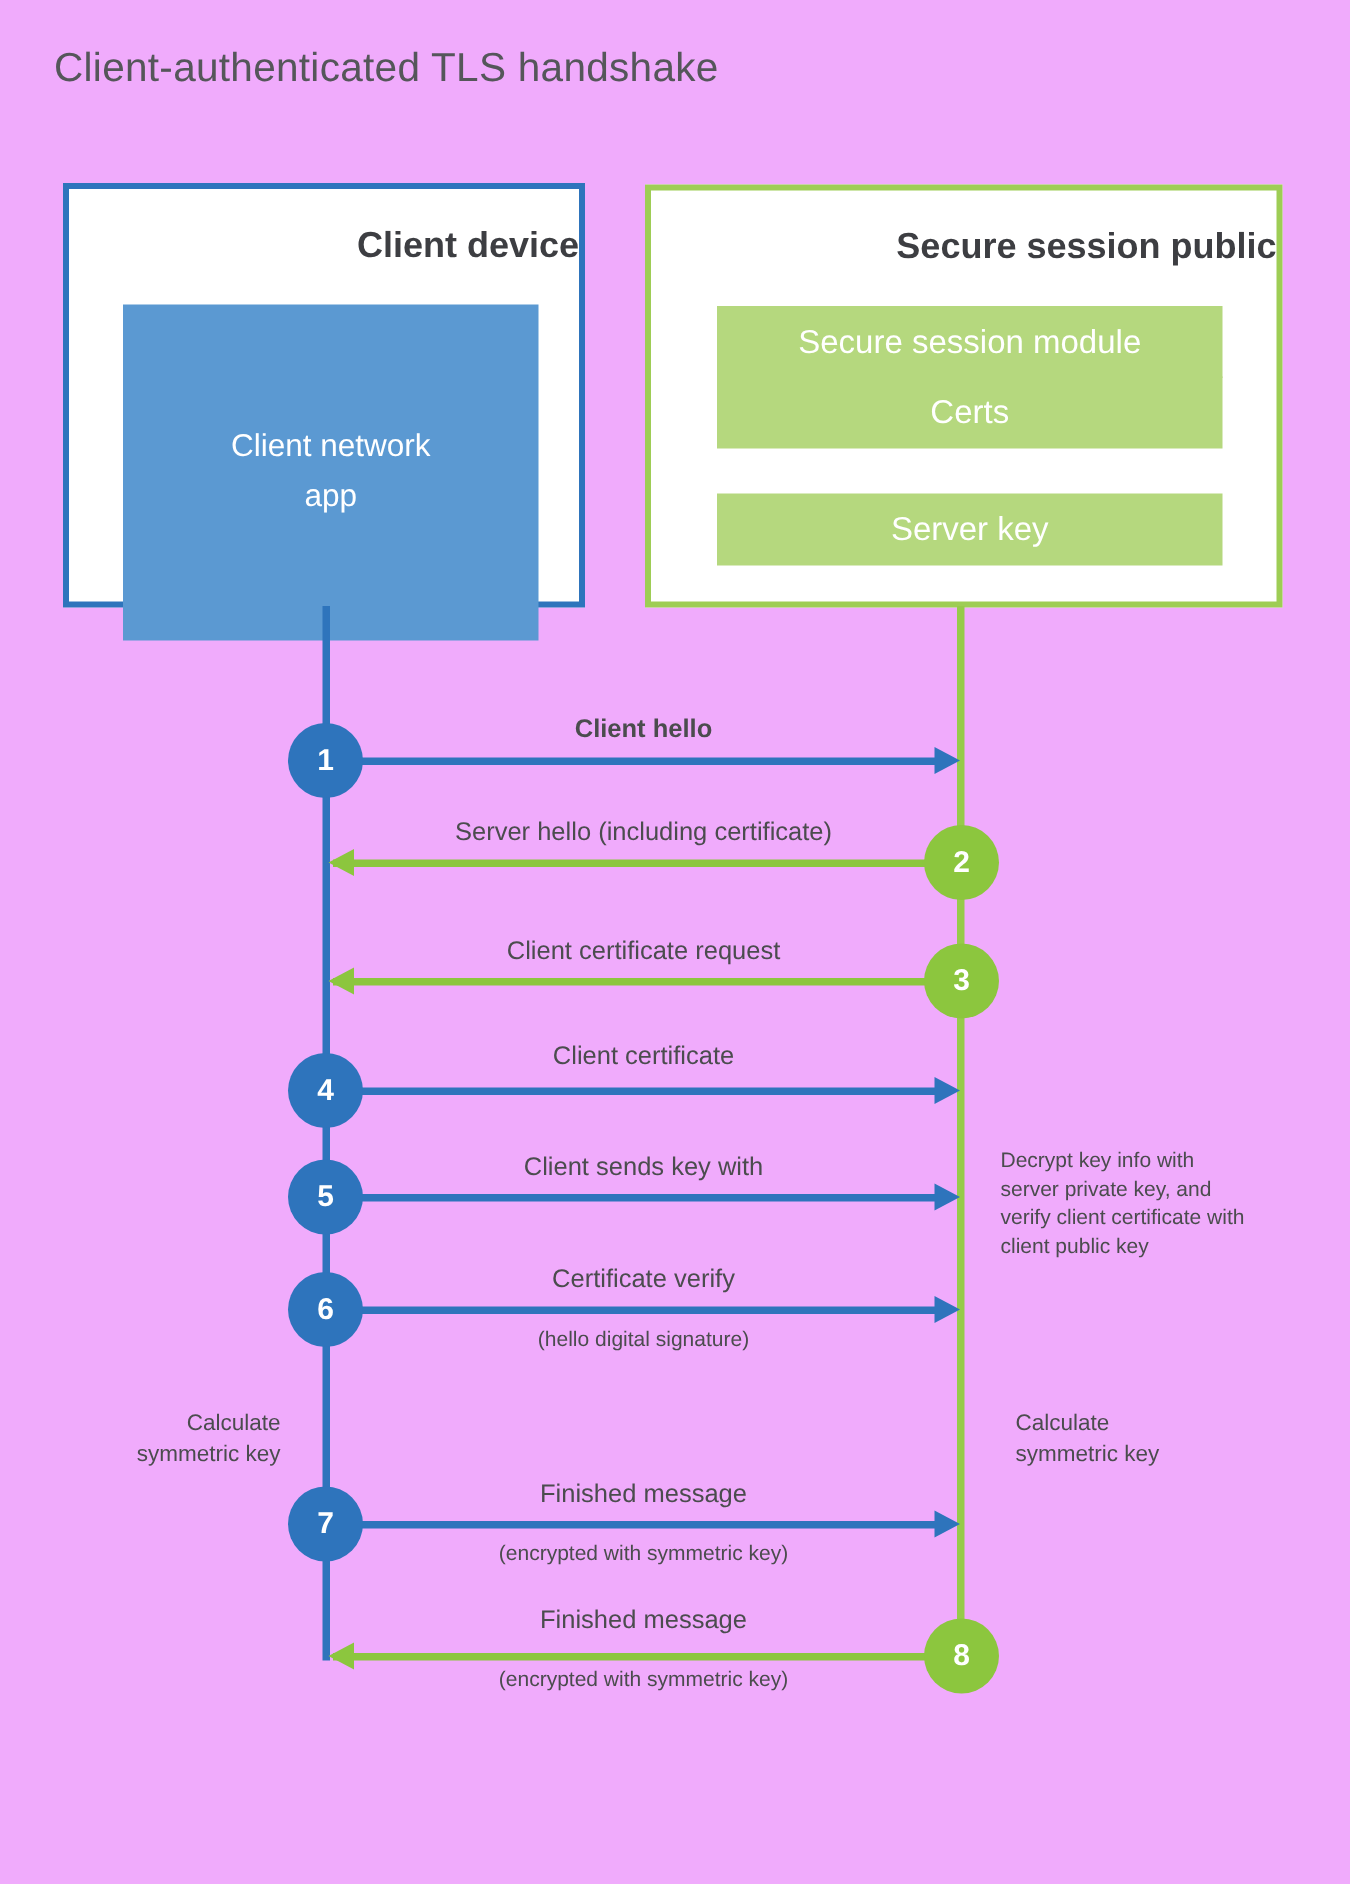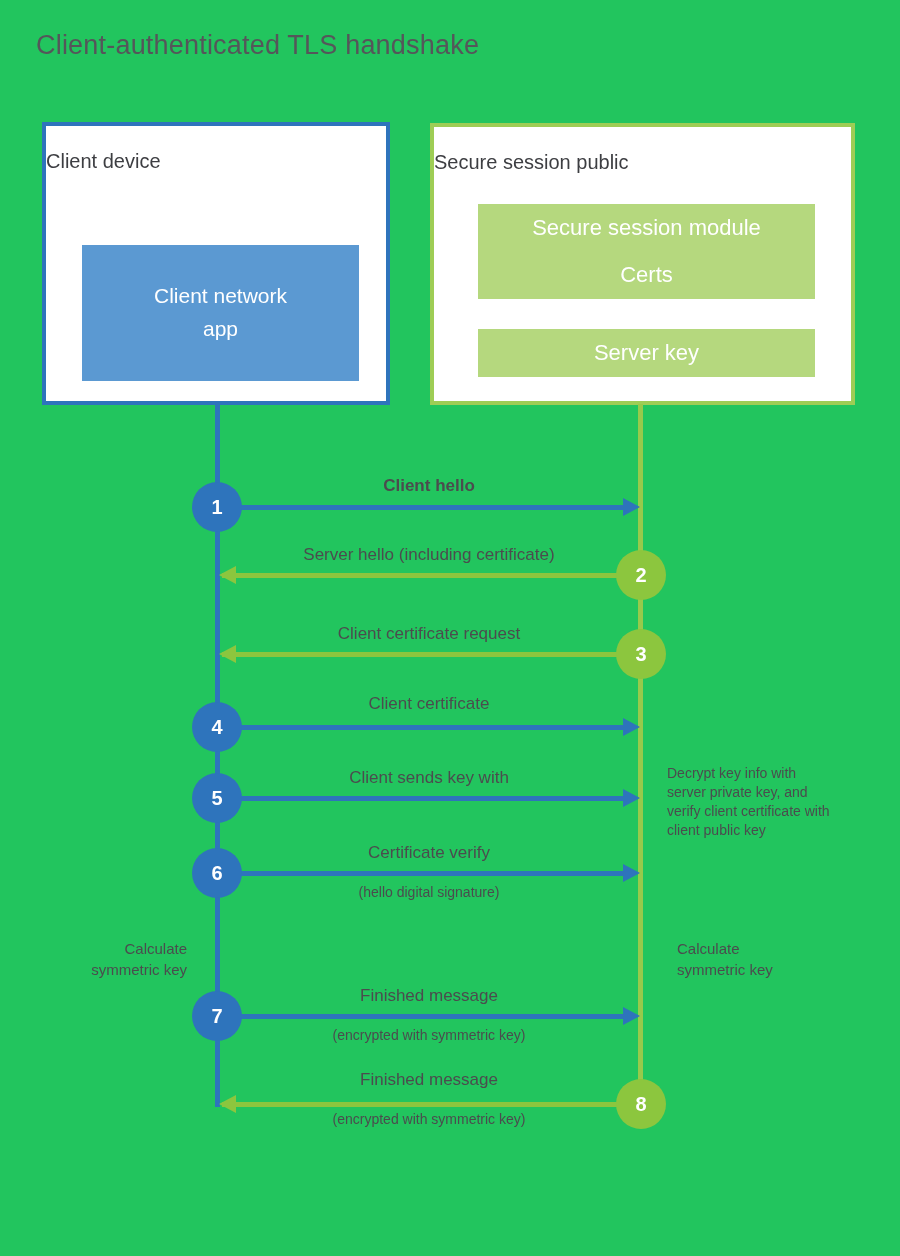--- a/index.html
+++ b/index.html
@@ -1,36 +1,36 @@
 <!DOCTYPE html>
 <html><head>
 <meta charset="utf-8">
 <style>
   html,body{margin:0;padding:0;background:#ffffff;}
   .canvas{
-    position:relative;width:900px;height:1256px;background:#22c55e;overflow:hidden;
+    position:relative;width:900px;height:1256px;background:#f0abfc;overflow:hidden;
     font-family:"Liberation Sans","DejaVu Sans",sans-serif;
   }
   .abs{position:absolute;}
   .title{
     left:36px;top:30px;width:700px;
     font-size:27px;font-weight:400;color:#55565a;letter-spacing:.2px;
   }
   
   .actor-box{box-sizing:border-box;background:#ffffff;}
   .client-box{left:42px;top:122px;width:348px;height:283px;border:4px solid #2e74bc;}
   .server-box{left:430px;top:123px;width:425px;height:282px;border:4px solid #9ecd55;}
   .actor-title{
-    left:0;top:24px;width:100%;text-align:left;
-    font-size:20px;font-weight:400;color:#3d3e42;
+    left:0;top:24px;width:100%;text-align:right;
+    font-size:24px;font-weight:700;color:#3d3e42;
   }
   .app-box{
-    left:36px;top:77px;width:277px;height:136px;background:#5b99d2;
+    left:36px;top:77px;width:277px;height:224px;background:#5b99d2;
     display:flex;align-items:center;justify-content:center;text-align:center;
-    color:#ffffff;font-size:21px;line-height:1.55;white-space:pre-line;margin-top:42px;
+    color:#ffffff;font-size:21px;line-height:1.55;white-space:pre-line;
   }
   .server-bar{
     left:44px;width:337px;height:48px;background:#b5d87e;
     display:flex;align-items:center;justify-content:center;
     color:#ffffff;font-size:22px;
   }
   
   .lifeline{width:5px;}
   .lifeline.blue{background:#2e74bc;left:215px;top:404px;height:703px;}
   .lifeline.green{background:#97ca4b;left:638px;top:404px;height:700px;}

